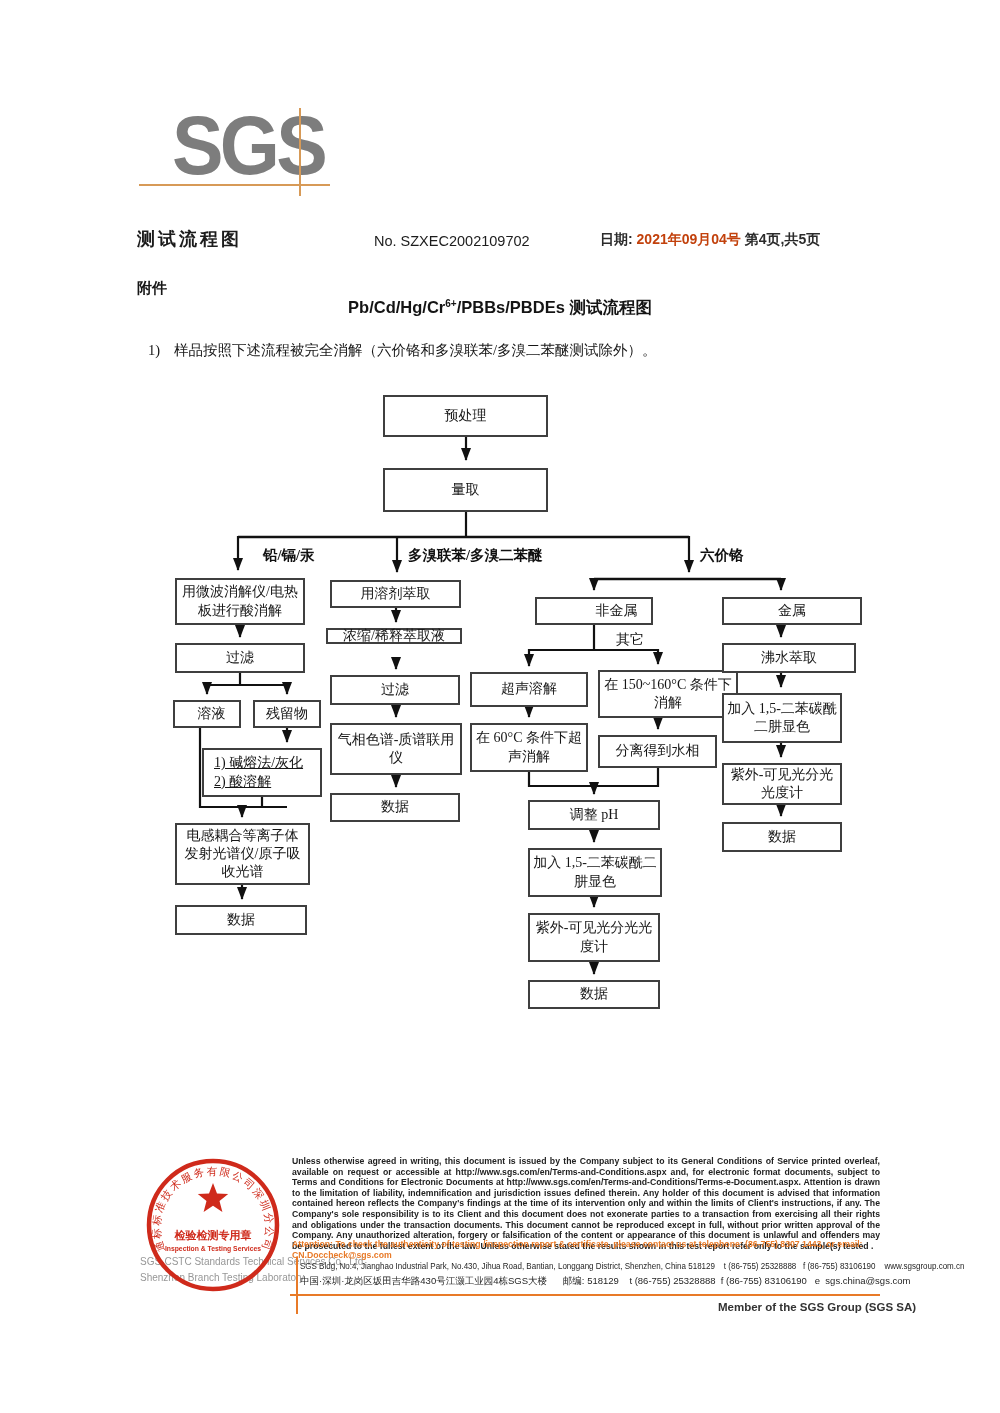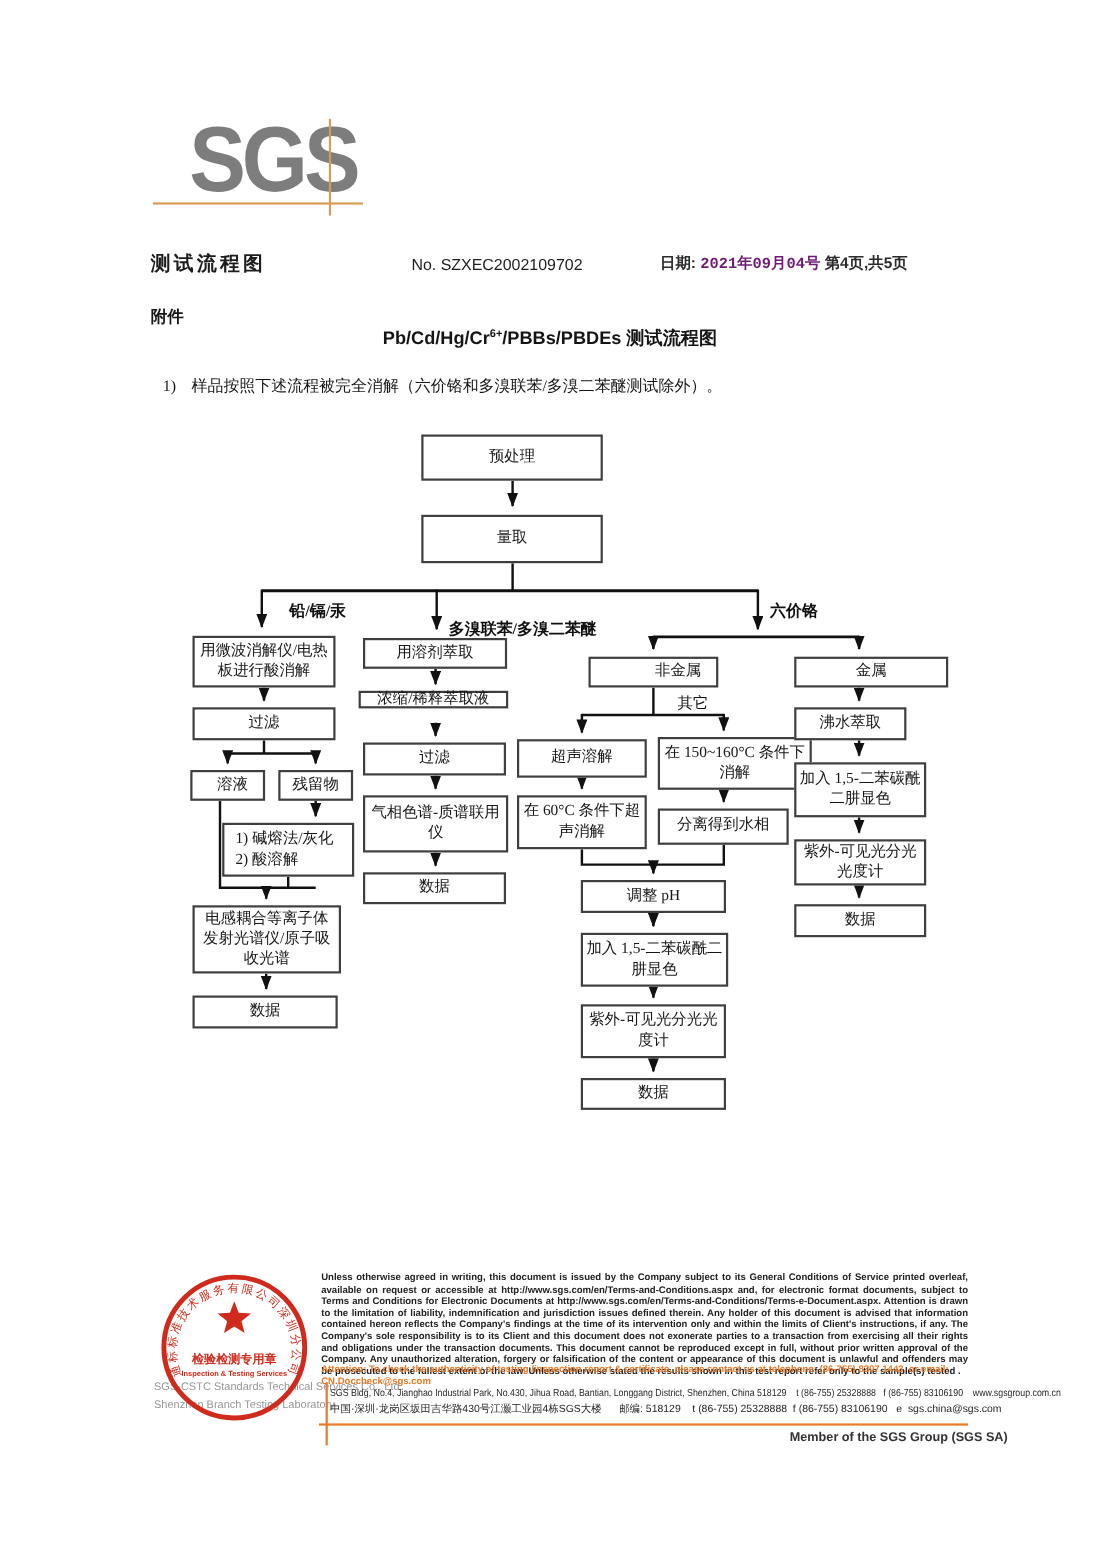--- a/index.html
+++ b/index.html
@@ -14,35 +14,35 @@
   .logo-hline { position:absolute; left:139px; top:184px; width:191px; height:2px; background:#d79a57; }
   .logo-vline { position:absolute; left:299px; top:108px; width:2px; height:88px; background:#d79a57; }
 
   
   .report-title { position:absolute; left:137px; top:227px; font-family:"Liberation Sans",sans-serif;
                   font-weight:bold; font-size:18px; letter-spacing:3px; color:#1c1c1c; }
   .report-no { position:absolute; left:374px; top:233px; font-family:"Liberation Sans",sans-serif;
                font-size:14.5px; color:#1c1c1c; }
   .date-row { position:absolute; left:600px; top:231px; font-family:"Liberation Sans",sans-serif;
               font-size:14px; font-weight:600; color:#2b2b2b; white-space:pre; }
-  .date-val { color:#701a75;font-family:Liberation Mono, monospace; }
+  .date-val { color:#c2410c; }
 
   .attach-label { position:absolute; left:137px; top:279px; font-family:"Liberation Sans",sans-serif;
                   font-weight:bold; font-size:15px; color:#161616; }
   .doc-title { position:absolute; left:0; top:297px; width:1000px; text-align:center;
                font-family:"Liberation Sans",sans-serif; font-weight:bold; font-size:16.5px; color:#141414; }
   .doc-title sup { font-size:10px; vertical-align:super; }
   .note-line { position:absolute; left:148px; top:341px; font-size:14.5px; color:#161616; white-space:pre; }
   .note-marker { display:inline-block; margin-right:14px; }
 
   
   .fbox { position:absolute; box-sizing:border-box; border:2px solid #3f3f3f; background:#fff;
           display:flex; align-items:center; justify-content:center; text-align:center;
           font-size:14px; color:#161616; line-height:1.3; padding:1px 3px; word-break:break-all; }
-  .fbox.leftalign { flex-direction:column; align-items:flex-start; text-align:left; padding-left:10px; }
+  .fbox.leftalign { flex-direction:column; align-items:flex-start; text-align:left; padding-left:10px;text-decoration:underline; }
   .blabel { position:absolute; font-weight:bold; font-size:14.5px; color:#101010; white-space:nowrap; }
   .slabel { position:absolute; font-size:14px; color:#101010; white-space:nowrap; }
   .lbl-abs { font-family:"Liberation Sans",sans-serif; font-weight:600; font-size:14.5px;margin-top:48px; }
   svg.connectors { position:absolute; left:0; top:0; pointer-events:none; }
 
   
   .company-gray { position:absolute; font-family:"Liberation Sans",sans-serif; font-size:10px;
                   color:#979797; white-space:nowrap; }
   .disclaimer { position:absolute; left:292px; top:1156px; width:588px;
                 font-family:"Liberation Sans",sans-serif; font-size:8.7px; line-height:1.22;
@@ -125,21 +125,21 @@
       <line x1="781" y1="673" x2="781" y2="687" marker-end="url(#arr)"></line>
       <line x1="781" y1="743" x2="781" y2="757" marker-end="url(#arr)"></line>
       <line x1="781" y1="805" x2="781" y2="816" marker-end="url(#arr)"></line>
     </g>
   </svg>
 
   <div class="fbox" style="left:383px;top:468px;width:165px;height:44px;">量取</div>
   <div class="fbox" style="left:383px;top:395px;width:165px;height:42px;">预处理</div>
 
   <div class="blabel" style="left:263px;top:546px;">铅/镉/汞</div>
-  <div class="blabel" style="left:408px;top:562px;">多溴联苯/多溴二苯醚</div>
+  <div class="blabel" style="left:408px;top:546px;">多溴联苯/多溴二苯醚</div>
   <div class="blabel" style="left:700px;top:546px;">六价铬</div>
 
   <div class="fbox" style="left:175px;top:578px;width:130px;height:47px;">用微波消解仪/电热板进行酸消解</div>
   <div class="fbox" style="left:175px;top:643px;width:130px;height:30px;">过滤</div>
   <div class="fbox" style="left:173px;top:700px;width:68px;height:28px;padding-left:12px;">溶液</div>
   <div class="fbox" style="left:253px;top:700px;width:68px;height:28px;">残留物</div>
   <div class="fbox leftalign" style="left:202px;top:748px;width:120px;height:49px;justify-content:center;">
     <div>1) 碱熔法/灰化</div>
     <div>2) 酸溶解</div>
   </div>
@@ -158,21 +158,21 @@
   <div class="fbox" style="left:470px;top:672px;width:118px;height:35px;">超声溶解</div>
   <div class="fbox" style="left:470px;top:723px;width:118px;height:49px;">在 60°C 条件下超声消解</div>
   <div class="fbox" style="left:598px;top:670px;width:140px;height:48px;">在 150~160°C 条件下消解</div>
   <div class="fbox" style="left:598px;top:735px;width:119px;height:33px;">分离得到水相</div>
   <div class="fbox" style="left:528px;top:800px;width:132px;height:30px;">调整 pH</div>
   <div class="fbox" style="left:528px;top:848px;width:134px;height:49px;">加入 1,5-二苯碳酰二肼显色</div>
   <div class="fbox" style="left:528px;top:913px;width:132px;height:49px;">紫外-可见光分光光度计</div>
   <div class="fbox" style="left:528px;top:980px;width:132px;height:29px;">数据</div>
 
   <div class="fbox" style="left:722px;top:597px;width:140px;height:28px;">金属</div>
-  <div class="fbox" style="left:722px;top:643px;width:102px;height:30px;">沸水萃取</div>
+  <div class="fbox" style="left:722px;top:643px;width:134px;height:30px;">沸水萃取</div>
   <div class="fbox" style="left:722px;top:693px;width:120px;height:50px;">加入 1,5-二苯碳酰二肼显色</div>
   <div class="fbox" style="left:722px;top:763px;width:120px;height:42px;">紫外-可见光分光光度计</div>
   <div class="fbox" style="left:722px;top:822px;width:120px;height:30px;">数据</div>
 
   <div class="company-gray" style="left:140px;top:1256px;">SGS-CSTC Standards Technical Services Co., Ltd.</div>
   <div class="company-gray" style="left:140px;top:1272px;">Shenzhen Branch Testing Laboratory</div>
 
   <svg class="abs" style="left:142px;top:1154px;" width="142" height="142" viewBox="0 0 142 142">
     <circle cx="71" cy="71" r="64" fill="none" stroke="#cf2a1b" stroke-width="4.5"></circle>
     <defs>

